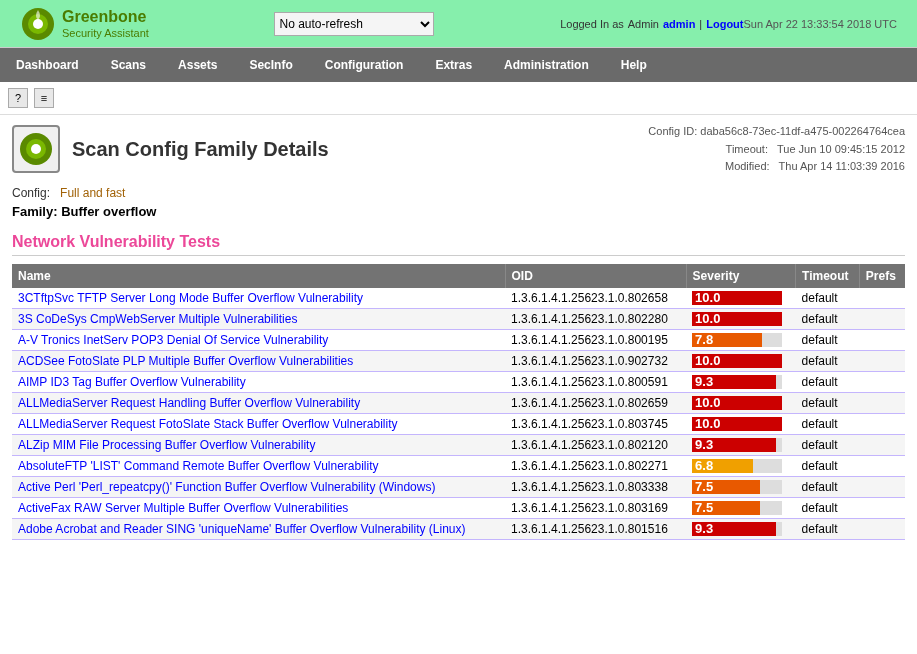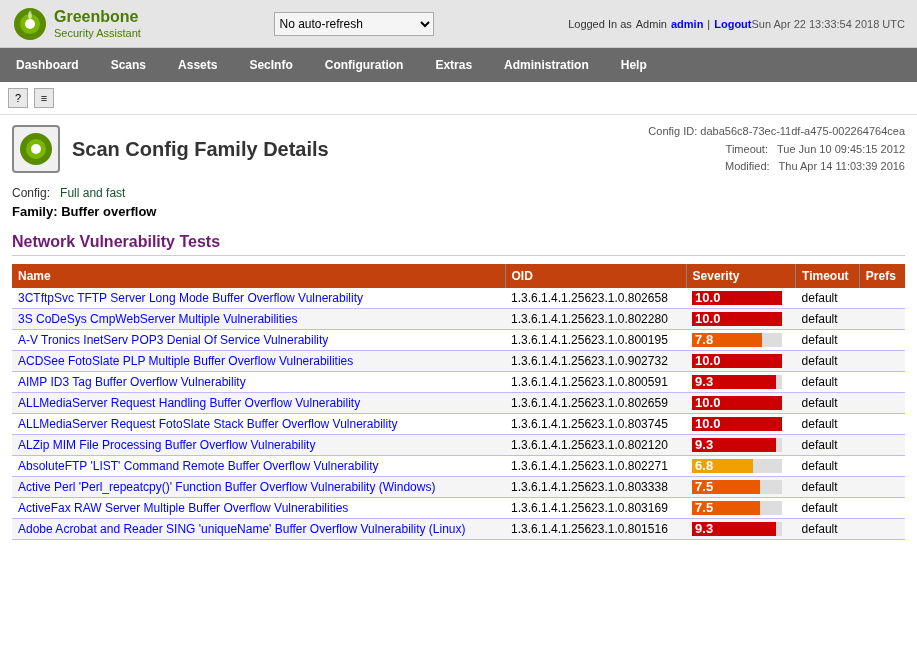--- a/index.html
+++ b/index.html
@@ -3,23 +3,23 @@
   <meta charset="utf-8">
   <style>
     * { margin: 0; padding: 0; box-sizing: border-box; }
     body { font-family: Arial, sans-serif; font-size: 12px; background: #fff; }
 
     
     #header {
       display: flex;
       align-items: center;
       justify-content: space-between;
-      background: #e5e5e5;
+      background: #86efac;
       border-bottom: 1px solid #ccc;
-      padding: 4px 12px;
+      padding: 4px 20px;
       height: 48px;
     }
     #logo-area {
       display: flex;
       align-items: center;
       gap: 6px;
     }
     #logo-icon {
       width: 36px;
       height: 36px;
@@ -142,45 +142,45 @@
       color: #555;
       line-height: 1.6;
     }
 
     
     #config-info {
       margin-bottom: 4px;
       font-size: 12px;
     }
     #config-info .label { color: #333; }
-    #config-info a { color: #14532d; text-decoration: none; }
+    #config-info a { color: #a16207; text-decoration: none; }
     #family-info {
       font-size: 13px;
       font-weight: bold;
       margin-bottom: 14px;
     }
 
     
     .section-title {
       font-size: 16px;
       font-weight: bold;
-      color: #701a75;
+      color: #ec4899;
       margin-bottom: 8px;
       border-bottom: 1px solid #ccc;
       padding-bottom: 4px;
     }
 
     
     #nvt-table {
       width: 100%;
       border-collapse: collapse;
       font-size: 12px;
     }
     #nvt-table thead tr {
-      background: #c2410c;
+      background: #737373;
       color: #fff;
     }
     #nvt-table thead th {
       text-align: left;
       padding: 5px 6px;
       font-weight: bold;
       border-right: 1px solid #888;
     }
     #nvt-table thead th:last-child { border-right: none; }
     #nvt-table tbody tr:nth-child(even) { background: #f5f5f5; }

